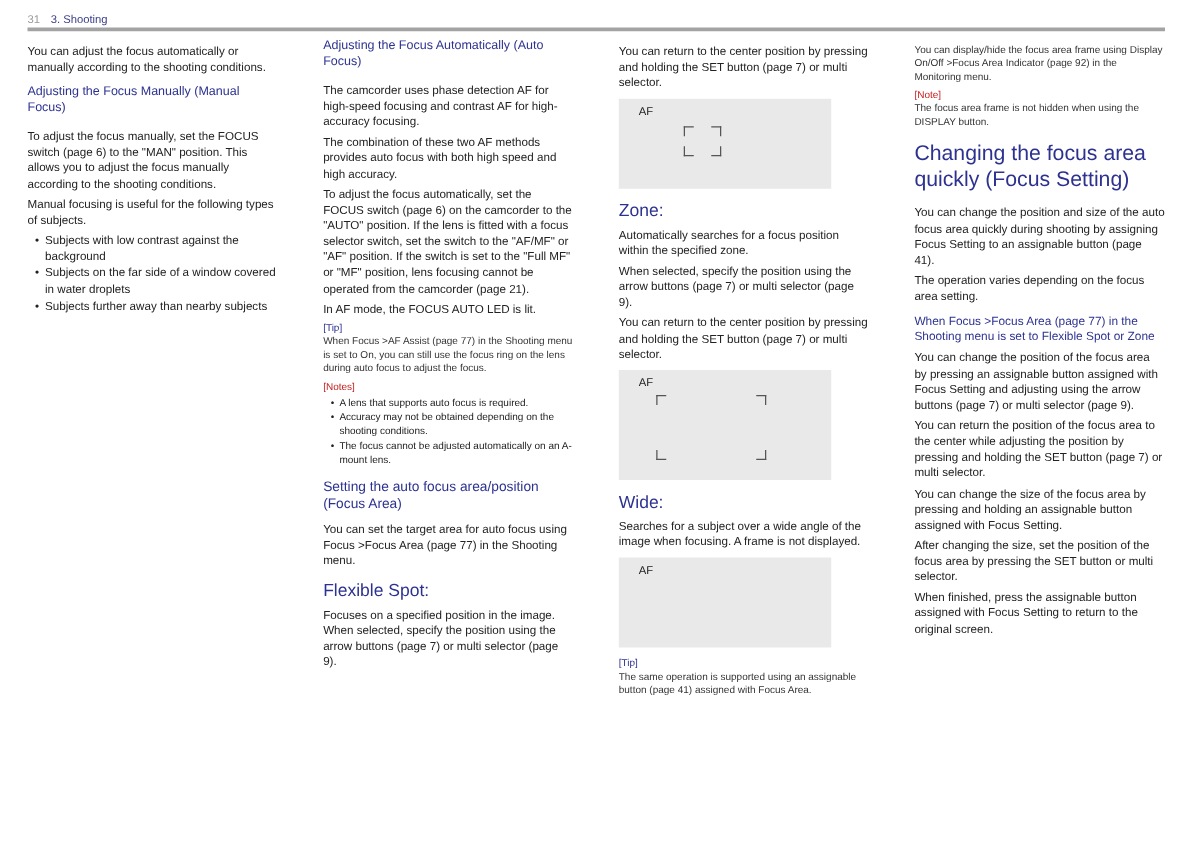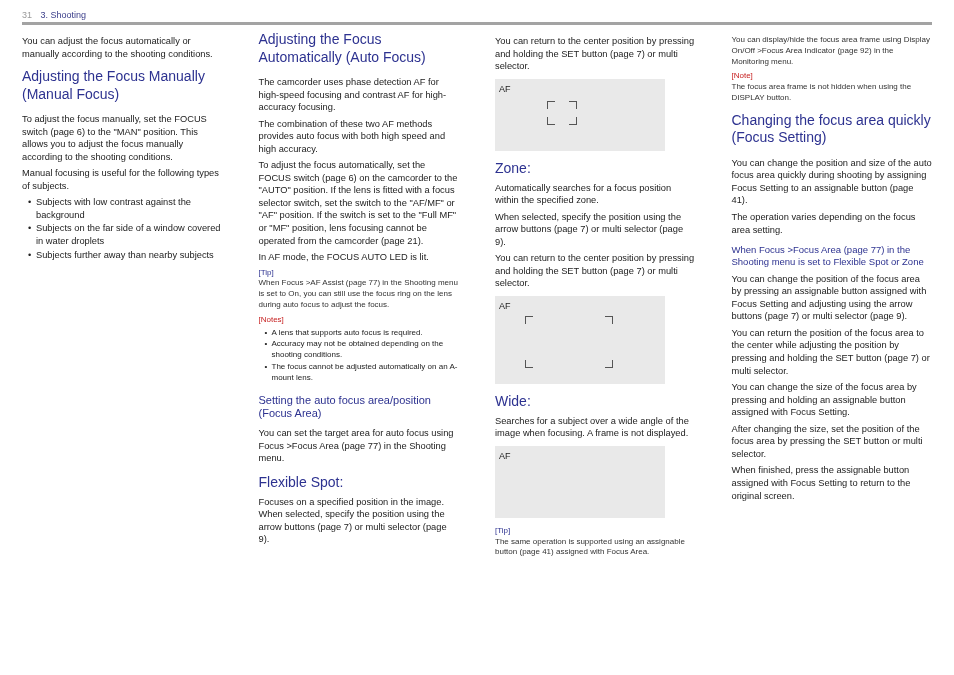--- a/index.html
+++ b/index.html
@@ -4,34 +4,34 @@
 <style>
   * { box-sizing: border-box; margin: 0; padding: 0; }
   html,body { width: 954px; height: 675px; font-family: "Segoe UI", Arial, sans-serif; color:#222; }
   .page { width: 954px; height: 675px; position: relative; padding: 10px 22px 14px 22px; }
   .topbar { font-size: 9px; color:#6b6b6b; border-bottom:3px solid #a3a3a3; padding-bottom:2px; margin-bottom:6px; }
   .topbar .pno { color:#9a9a9a; margin-right:6px; }
   .topbar .crumb { color:#3b3e8a; }
   h1.title { font-weight:300; font-size:30px; color:#222262; letter-spacing:0.3px; margin-bottom:18px; }
   .cols { display:flex; gap:36px; }
   .col { flex:1 1 0; font-size:9.3px; line-height:1.35; }
-  .h2 { font-size:14px; font-weight:400; color:#2d3290; margin:8px 0 10px 0; line-height:1.25; }
+  .h2 { font-size:10px; font-weight:400; color:#2d3290; margin:8px 0 10px 0; line-height:1.25; }
   .h3 { font-size:11px; font-weight:400; color:#2d3290; margin:10px 0 6px 0; line-height:1.25; }
   .h4 { font-size:14px; font-weight:400; color:#2d3290; margin:8px 0 4px 0; }
   p { margin:4px 0; }
   ul.bul { list-style:none; padding-left:6px; margin:2px 0 4px 0; }
   ul.bul li { position:relative; padding-left:8px; margin:1px 0; }
   ul.bul li:before { content:"•"; position:absolute; left:0; top:0; }
   ul.sm { font-size:8px; padding-left:6px; }
   ul.sm li { padding-left:7px; }
   .tip { color:#2d3290; font-size:8px; margin-top:4px; }
   .note { color:#c62020; font-size:8px; margin-top:4px; }
   .small { font-size:8px; color:#333; }
   .afbox { background:#e9e9e9; width:170px; height:72px; margin:6px 0 8px 0; position:relative; }
-  .afbox .lbl { position:absolute; top:4px; left:4px; font-size:9px; }
+  .afbox .lbl { position:absolute; top:4px; left:16px; font-size:9px; }
   .corner { position:absolute; width:8px; height:8px; border:1.2px solid #555; }
   .tl { border-right:none; border-bottom:none; }
   .tr { border-left:none;  border-bottom:none; }
   .bl { border-right:none; border-top:none; }
   .br { border-left:none;  border-top:none; }
 </style>
 </head>
 <body>
 
 <div class="page">
@@ -100,21 +100,21 @@
         <span class="lbl">AF</span>
       </div>
       <div class="tip">[Tip]</div>
       <div class="small">The same operation is supported using an assignable button (page 41) assigned with Focus Area.</div>
     </div>
 
     <div class="col">
       <p class="small" style="font-size:8px">You can display/hide the focus area frame using Display On/Off &gt;Focus Area Indicator (page 92) in the Monitoring menu.</p>
       <div class="note">[Note]</div>
       <div class="small">The focus area frame is not hidden when using the DISPLAY button.</div>
-      <div class="h2" style="font-size:14px">Changing the focus area quickly (Focus Setting)</div>
+      <div class="h2" style="font-size:17px">Changing the focus area quickly (Focus Setting)</div>
       <p>You can change the position and size of the auto focus area quickly during shooting by assigning Focus Setting to an assignable button (page 41).</p>
       <p>The operation varies depending on the focus area setting.</p>
       <div class="h4" style="font-size:9.5px;line-height:1.3">When Focus &gt;Focus Area (page 77) in the Shooting menu is set to Flexible Spot or Zone</div>
       <p>You can change the position of the focus area by pressing an assignable button assigned with Focus Setting and adjusting using the arrow buttons (page 7) or multi selector (page 9).</p>
       <p>You can return the position of the focus area to the center while adjusting the position by pressing and holding the SET button (page 7) or multi selector.</p>
       <p>You can change the size of the focus area by pressing and holding an assignable button assigned with Focus Setting.</p>
       <p>After changing the size, set the position of the focus area by pressing the SET button or multi selector.</p>
       <p>When finished, press the assignable button assigned with Focus Setting to return to the original screen.</p>
     </div>
 

